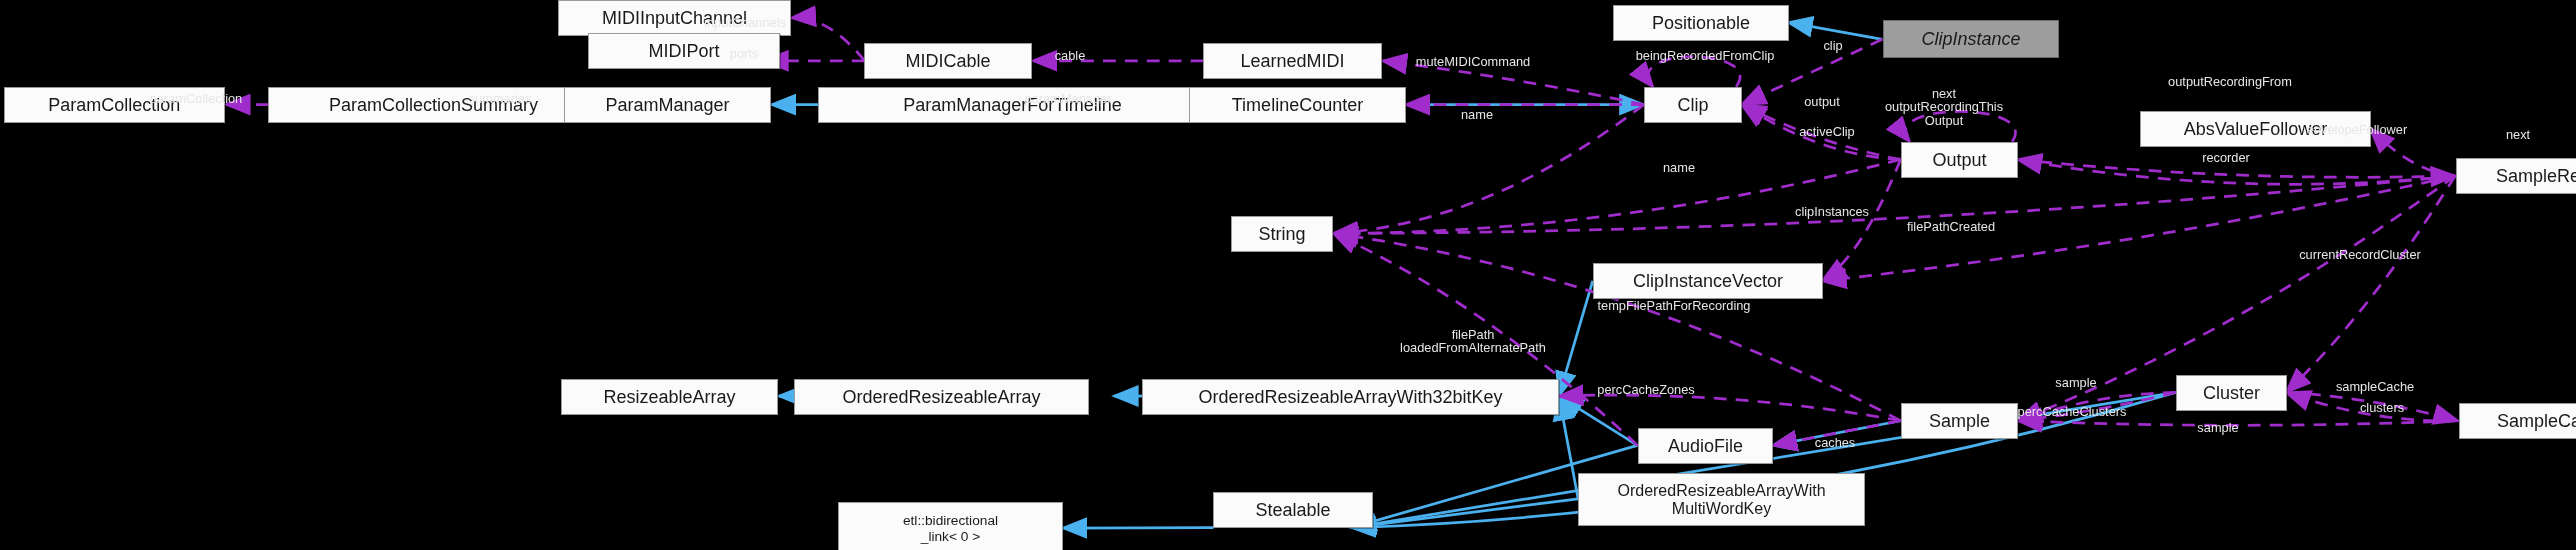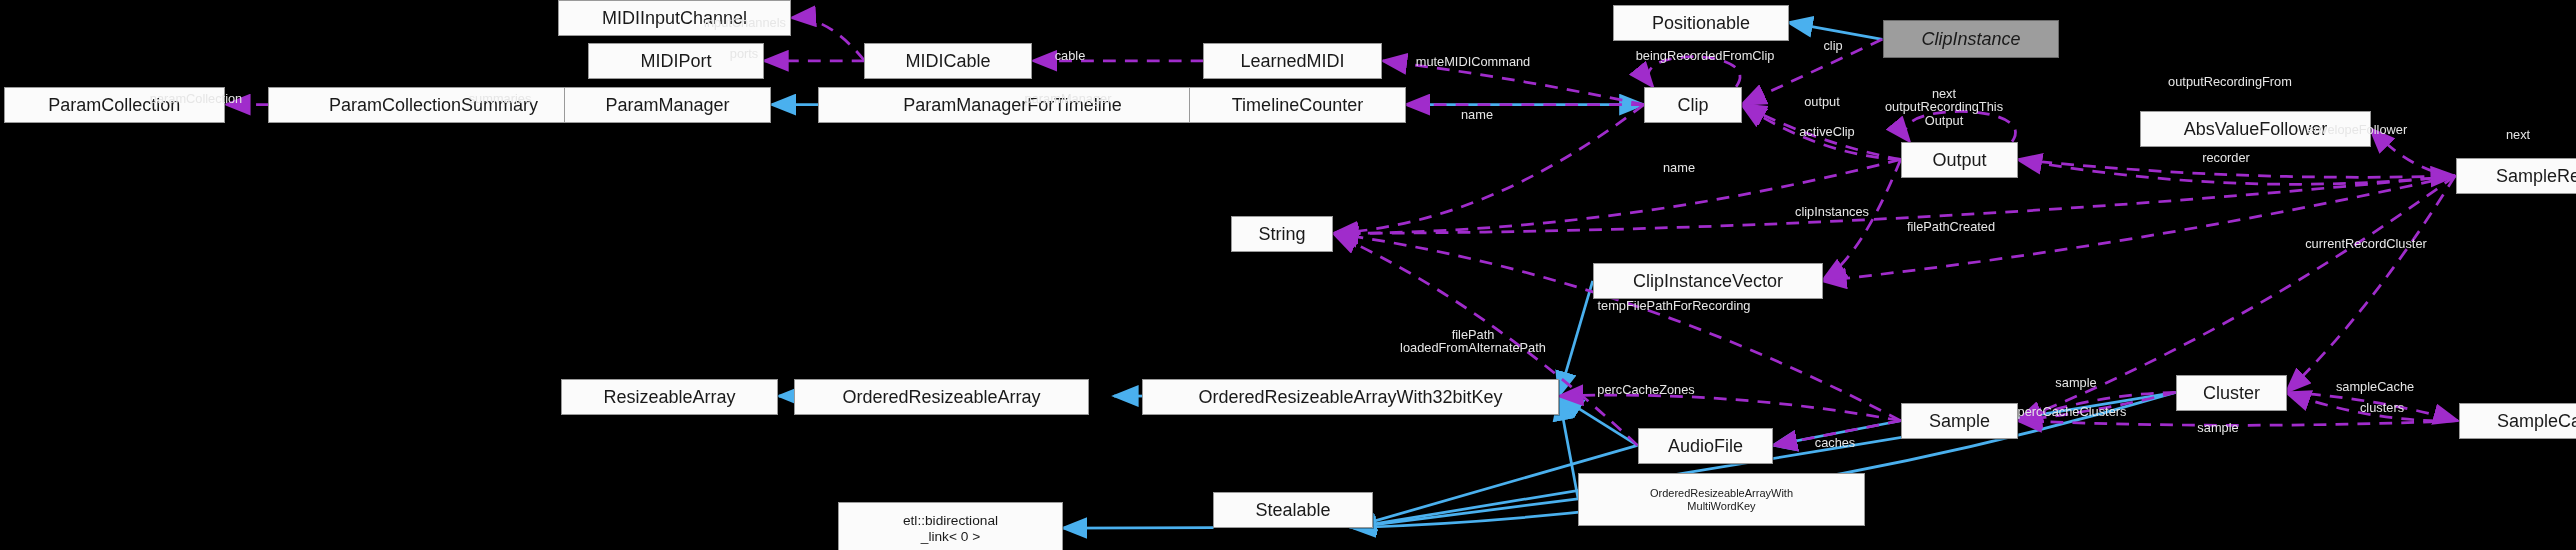--- a/index.html
+++ b/index.html
@@ -80,21 +80,21 @@
         <path d="M2380,429.5 Q2293.5,451 2207,460.5"></path>
         <path d="M2501,429.5 Q2595,435 2689,460.5"></path>
         <path d="M2689,460.5 Q2595,463 2501,429.5"></path>
         <path d="M2079,460.5 L1939,487.5"></path>
         <path d="M2686,192.5 Q2446.5,366.5 2207,460.5"></path>
       </g>
   </svg>
 
   <div id="nodes">
       <div class="node" style="left: 558px; top: 0px; width: 233px; height: 36px;">MIDIInputChannel</div>
-      <div class="node" style="left: 588px; top: 43px; width: 176px; height: 36px;">MIDIPort</div>
+      <div class="node" style="left: 588px; top: 33px; width: 192px; height: 36px;">MIDIPort</div>
       <div class="node" style="left: 864px; top: 43px; width: 168px; height: 36px;">MIDICable</div>
       <div class="node" style="left: 1203px; top: 43px; width: 179px; height: 36px;">LearnedMIDI</div>
       <div class="node" style="left: 1613px; top: 4.6px; width: 176px; height: 36px; text-align: right;">Positionable</div>
       <div class="node current" style="left: 1883px; top: 20px; width: 176px; height: 38px;">ClipInstance</div>
       <div class="node" style="left: 3.7px; top: 87px; width: 221px; height: 36px;">ParamCollection</div>
       <div class="node" style="left: 268px; top: 87px; width: 331px; height: 36px;">ParamCollectionSummary</div>
       <div class="node" style="left: 564px; top: 87px; width: 207px; height: 36px;">ParamManager</div>
       <div class="node" style="left: 818px; top: 87px; width: 389px; height: 36px;">ParamManagerForTimeline</div>
       <div class="node" style="left: 1189px; top: 87px; width: 217px; height: 36px;">TimelineCounter</div>
       <div class="node" style="left: 1644px; top: 87px; width: 98px; height: 36px;">Clip</div>
@@ -103,21 +103,21 @@
       <div class="node" style="left: 1901px; top: 142px; width: 117px; height: 36px;">Output</div>
       <div class="node" style="left: 1231px; top: 216px; width: 102px; height: 36px;">String</div>
       <div class="node" style="left: 1593px; top: 263px; width: 230px; height: 36px;">ClipInstanceVector</div>
       <div class="node" style="left: 561px; top: 379px; width: 217px; height: 36px;">ResizeableArray</div>
       <div class="node" style="left: 794px; top: 379px; width: 295px; height: 36px;">OrderedResizeableArray</div>
       <div class="node" style="left: 1142px; top: 379px; width: 417px; height: 36px;">OrderedResizeableArrayWith32bitKey</div>
       <div class="node" style="left: 1901px; top: 403px; width: 117px; height: 36px;">Sample</div>
       <div class="node" style="left: 2176px; top: 375px; width: 111px; height: 36px;">Cluster</div>
       <div class="node" style="left: 2459px; top: 403px; width: 189px; height: 36px;">SampleCache</div>
       <div class="node" style="left: 1638px; top: 428px; width: 135px; height: 36px;">AudioFile</div>
-      <div class="node" style="left: 1578px; top: 473px; width: 287px; height: 53px; font-size: 11px;">OrderedResizeableArrayWith
+      <div class="node" style="left: 1578px; top: 473px; width: 287px; height: 53px; font-size: 16px;">OrderedResizeableArrayWith
 MultiWordKey</div>
       <div class="node" style="left: 838px; top: 502px; width: 225px; height: 53px; font-size: 13.7px;">etl::bidirectional
 _link&lt; 0 &gt;</div>
       <div class="node" style="left: 1213px; top: 492px; width: 160px; height: 36px;">Stealable</div>
     </div>
   <div id="labels">
       <div class="elabel" style="left: 745px; top: 23px;">inputChannels</div>
       <div class="elabel" style="left: 744px; top: 54px;">ports</div>
       <div class="elabel" style="left: 1070px; top: 56px;">cable</div>
       <div class="elabel" style="left: 1473px; top: 62px;">muteMIDICommand</div>
@@ -132,21 +132,21 @@
       <div class="elabel" style="left: 1944px; top: 107px;">next
 outputRecordingThis
 Output</div>
       <div class="elabel" style="left: 2230px; top: 82px;">outputRecordingFrom</div>
       <div class="elabel" style="left: 2357px; top: 130px;">envelopeFollower</div>
       <div class="elabel" style="left: 2226px; top: 158px;">recorder</div>
       <div class="elabel" style="left: 2518px; top: 135px;">next</div>
       <div class="elabel" style="left: 1679px; top: 168px;">name</div>
       <div class="elabel" style="left: 1832px; top: 212px;">clipInstances</div>
       <div class="elabel" style="left: 1951px; top: 227px;">filePathCreated</div>
-      <div class="elabel" style="left: 2360px; top: 244px; margin-left: 6px;">currentRecordCluster</div>
+      <div class="elabel" style="left: 2360px; top: 255px;">currentRecordCluster</div>
       <div class="elabel" style="left: 1674px; top: 306px;">tempFilePathForRecording</div>
       <div class="elabel" style="left: 1473px; top: 341px;">filePath
 loadedFromAlternatePath</div>
       <div class="elabel" style="left: 1646px; top: 390px;">percCacheZones</div>
       <div class="elabel" style="left: 2076px; top: 383px;">sample</div>
       <div class="elabel" style="left: 2072px; top: 412px;">percCacheClusters</div>
       <div class="elabel" style="left: 2218px; top: 428px;">sample</div>
       <div class="elabel" style="left: 2375px; top: 387px;">sampleCache</div>
       <div class="elabel" style="left: 2382px; top: 408px;">clusters</div>
       <div class="elabel" style="left: 1835px; top: 443px;">caches</div>

